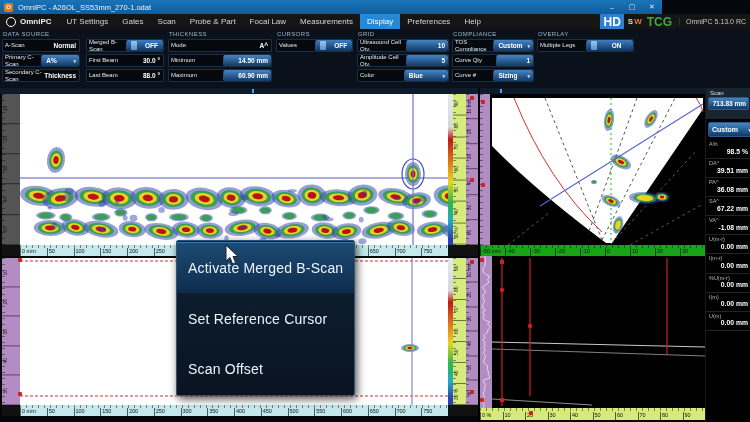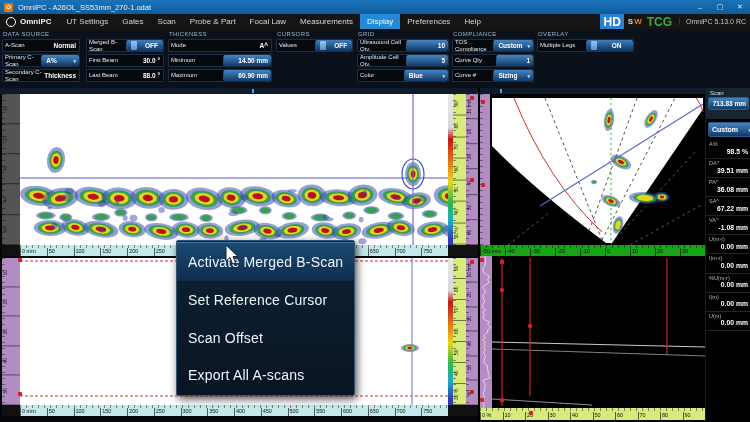--- a/index.html
+++ b/index.html
@@ -1,20 +1,20 @@
 <!DOCTYPE html>
 <html><head>
 <meta charset="utf-8">
 <style>
   html,body{margin:0;padding:0;background:#000;}
   #app{position:relative;width:750px;height:422px;overflow:hidden;background:#04070c;
        font-family:"Liberation Sans",sans-serif;-webkit-font-smoothing:antialiased;color:#e8e8e8;}
   .abs{position:absolute;}
   
-  #titlebar{left:0;top:0;width:750px;height:14px;background:linear-gradient(180deg,#1a74b8,#0f5c9c);display:flex;align-items:center;}
+  #titlebar{left:0;top:0;width:662px;height:14px;background:linear-gradient(180deg,#1a74b8,#0f5c9c);display:flex;align-items:center;}
   #app-icon{width:9px;height:9px;margin:0 5px 0 4px;background:#e07818;border-radius:2px;display:flex;align-items:center;justify-content:center;font-size:6px;color:#fff;font-weight:bold;}
   #title-text{font-size:7.5px;color:#eaf4fc;}
   #win-controls{margin-left:auto;display:flex;height:100%;}
   .winbtn{width:20px;height:100%;display:flex;align-items:center;justify-content:center;font-size:7px;color:#dceafa;}
   
   #menubar{left:0;top:14px;width:750px;height:15px;background:#151515;display:flex;align-items:stretch;border-bottom:1px solid #0a0a0a;}
   #brand{display:flex;align-items:center;padding:0 8px 0 6px;font-size:8px;font-weight:bold;color:#f0f0f0;text-align:center;}
   #brand .logo{width:8px;height:8px;border:1.5px solid #fff;border-radius:50%;margin-right:4px;background:#111;}
   .menu-item{display:flex;align-items:center;padding:0 7px;font-size:8px;font-weight:normal;color:#d6d6d6;}
   .menu-item.active{background:#2589d5;color:#fff;}
@@ -807,19 +807,18 @@
           <div class="rdg-value">0.00 mm</div>
         </div>
       </div>
   </div>
 
   <div id="context-menu" class="abs">
 
   <div class="ctx-item active">Activate Merged B-Scan</div>
       <div class="ctx-item">Set Reference Cursor</div>
       <div class="ctx-item">Scan Offset</div>
-      <div class="ctx-item">Export All A-scans</div>
       <svg id="mouse-cursor" width="17" height="22" viewBox="0 0 17 22">
       <polygon points="1,0 1,16 5,12.5 7.6,19 10.6,17.8 8,11.5 13,11.5" fill="#fff" stroke="#222" stroke-width="1"></polygon>
     </svg>
     </div>
 
 </div>
 
 </body></html>

